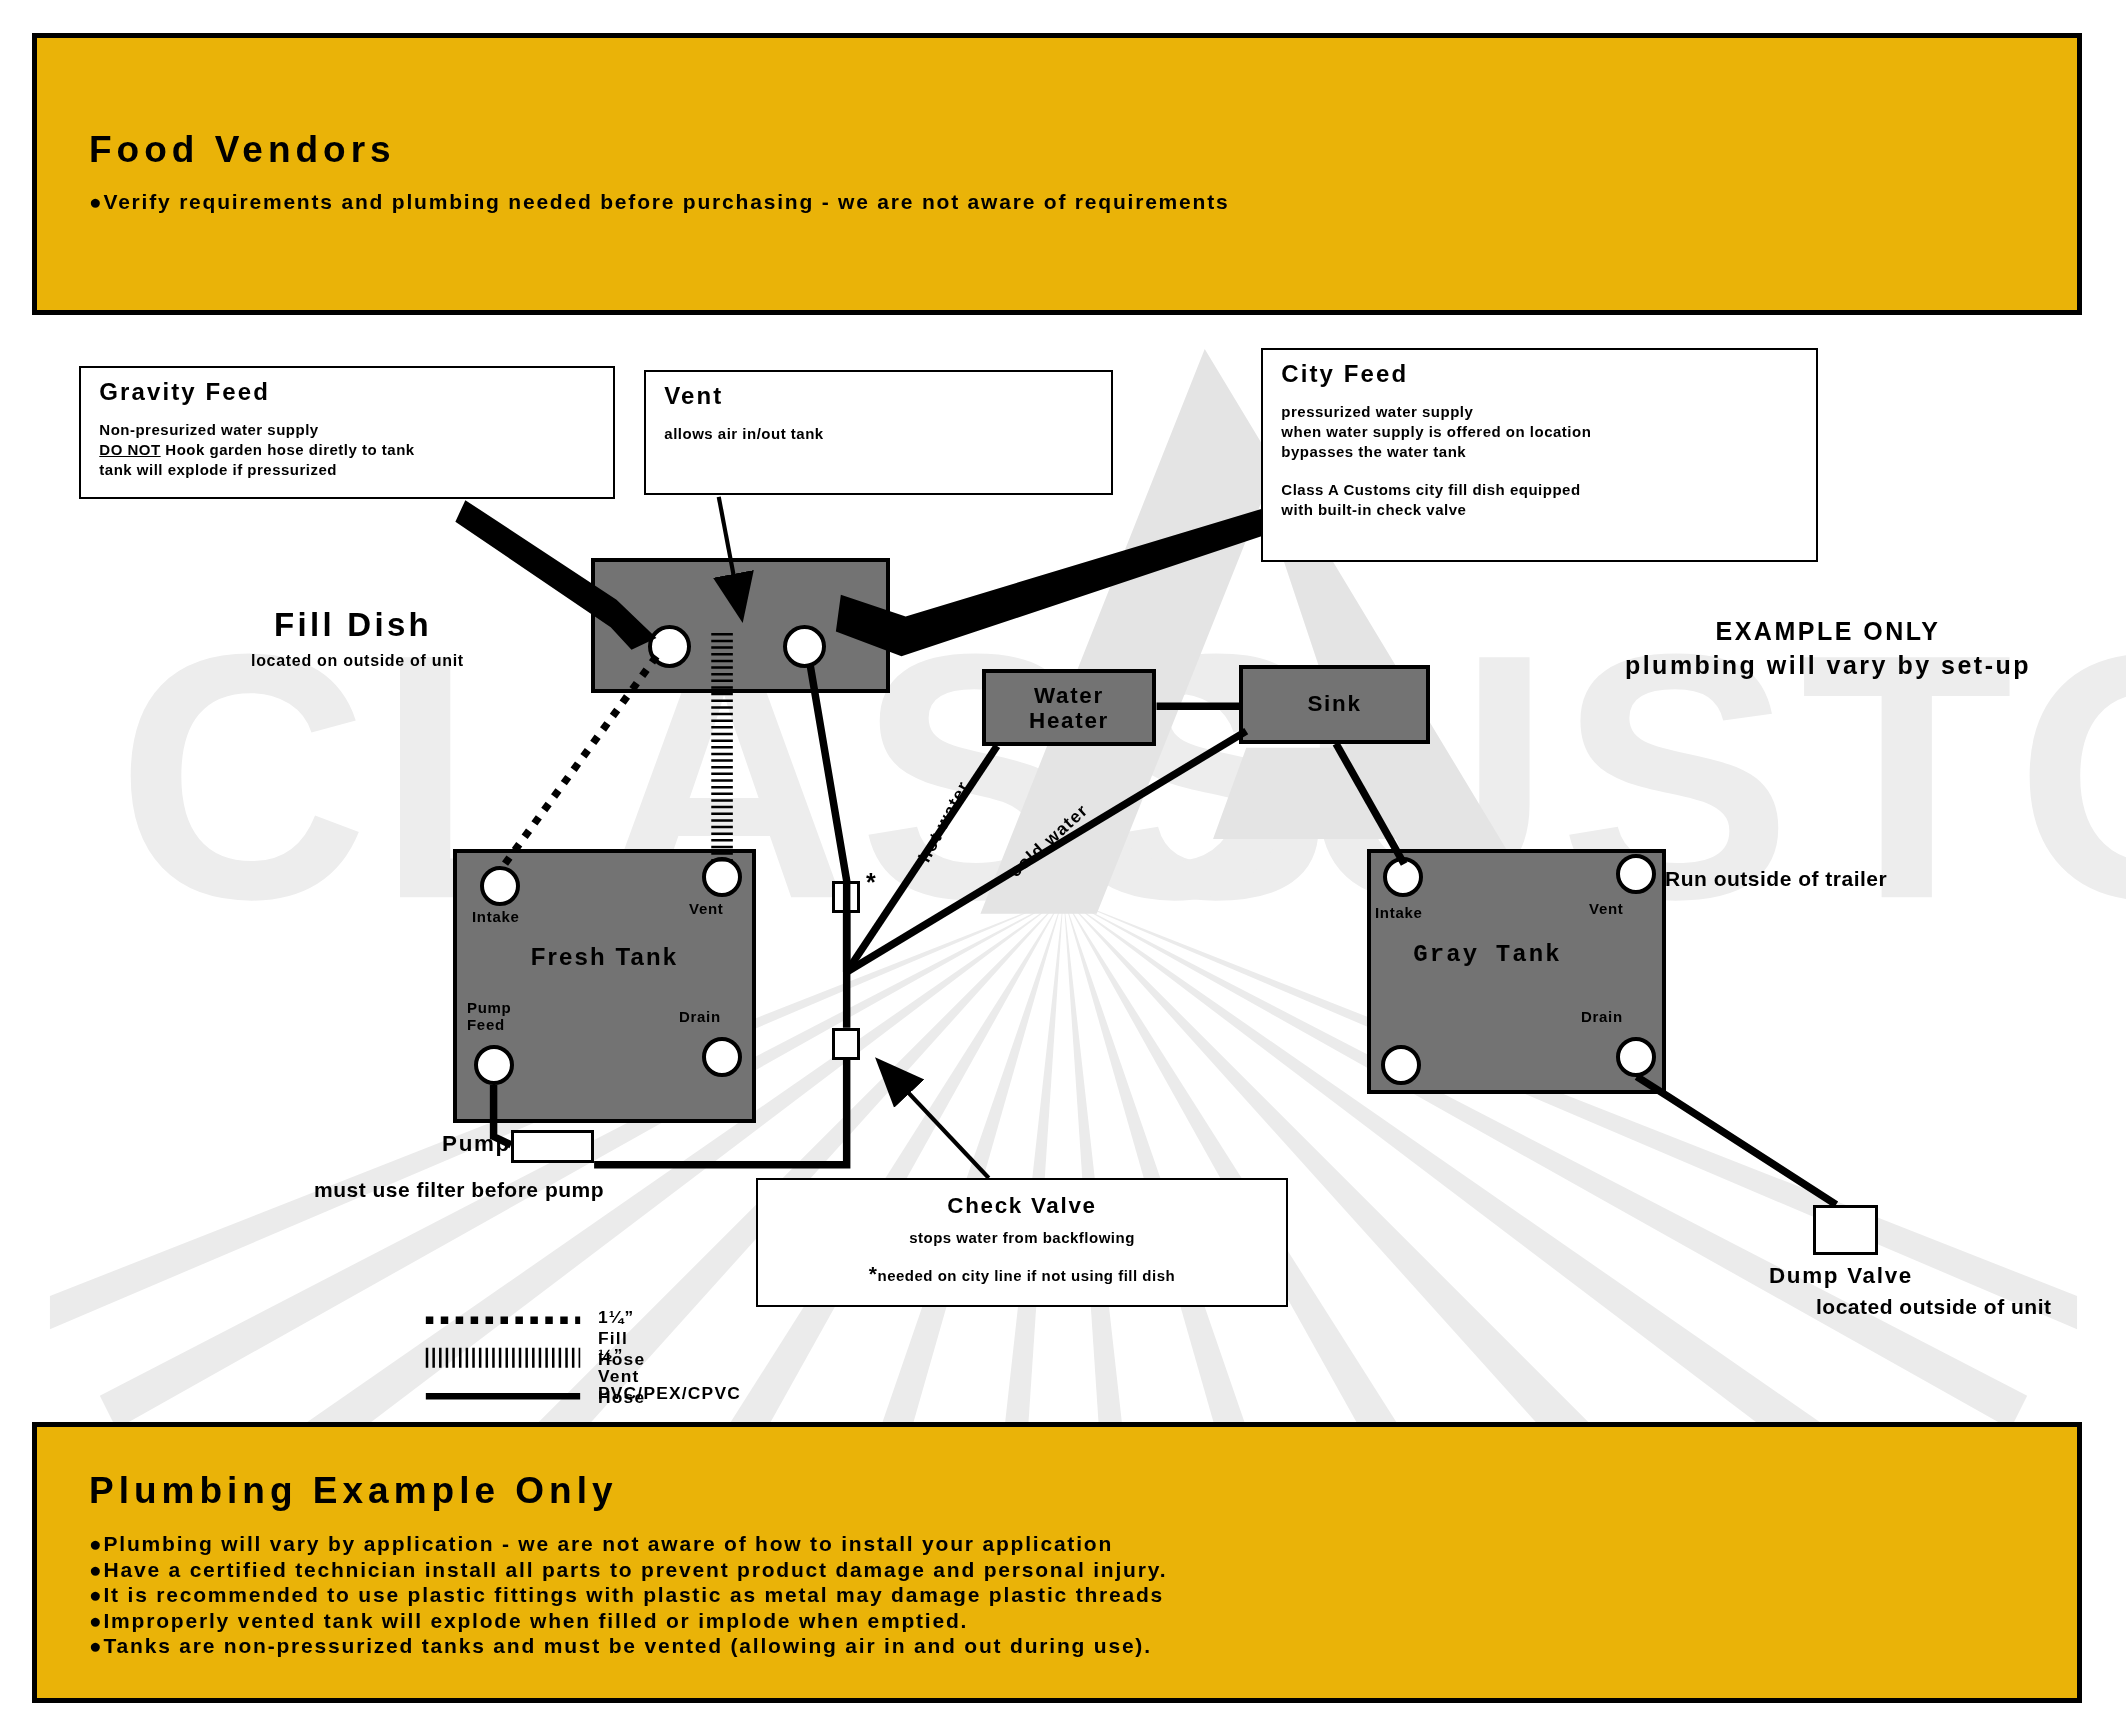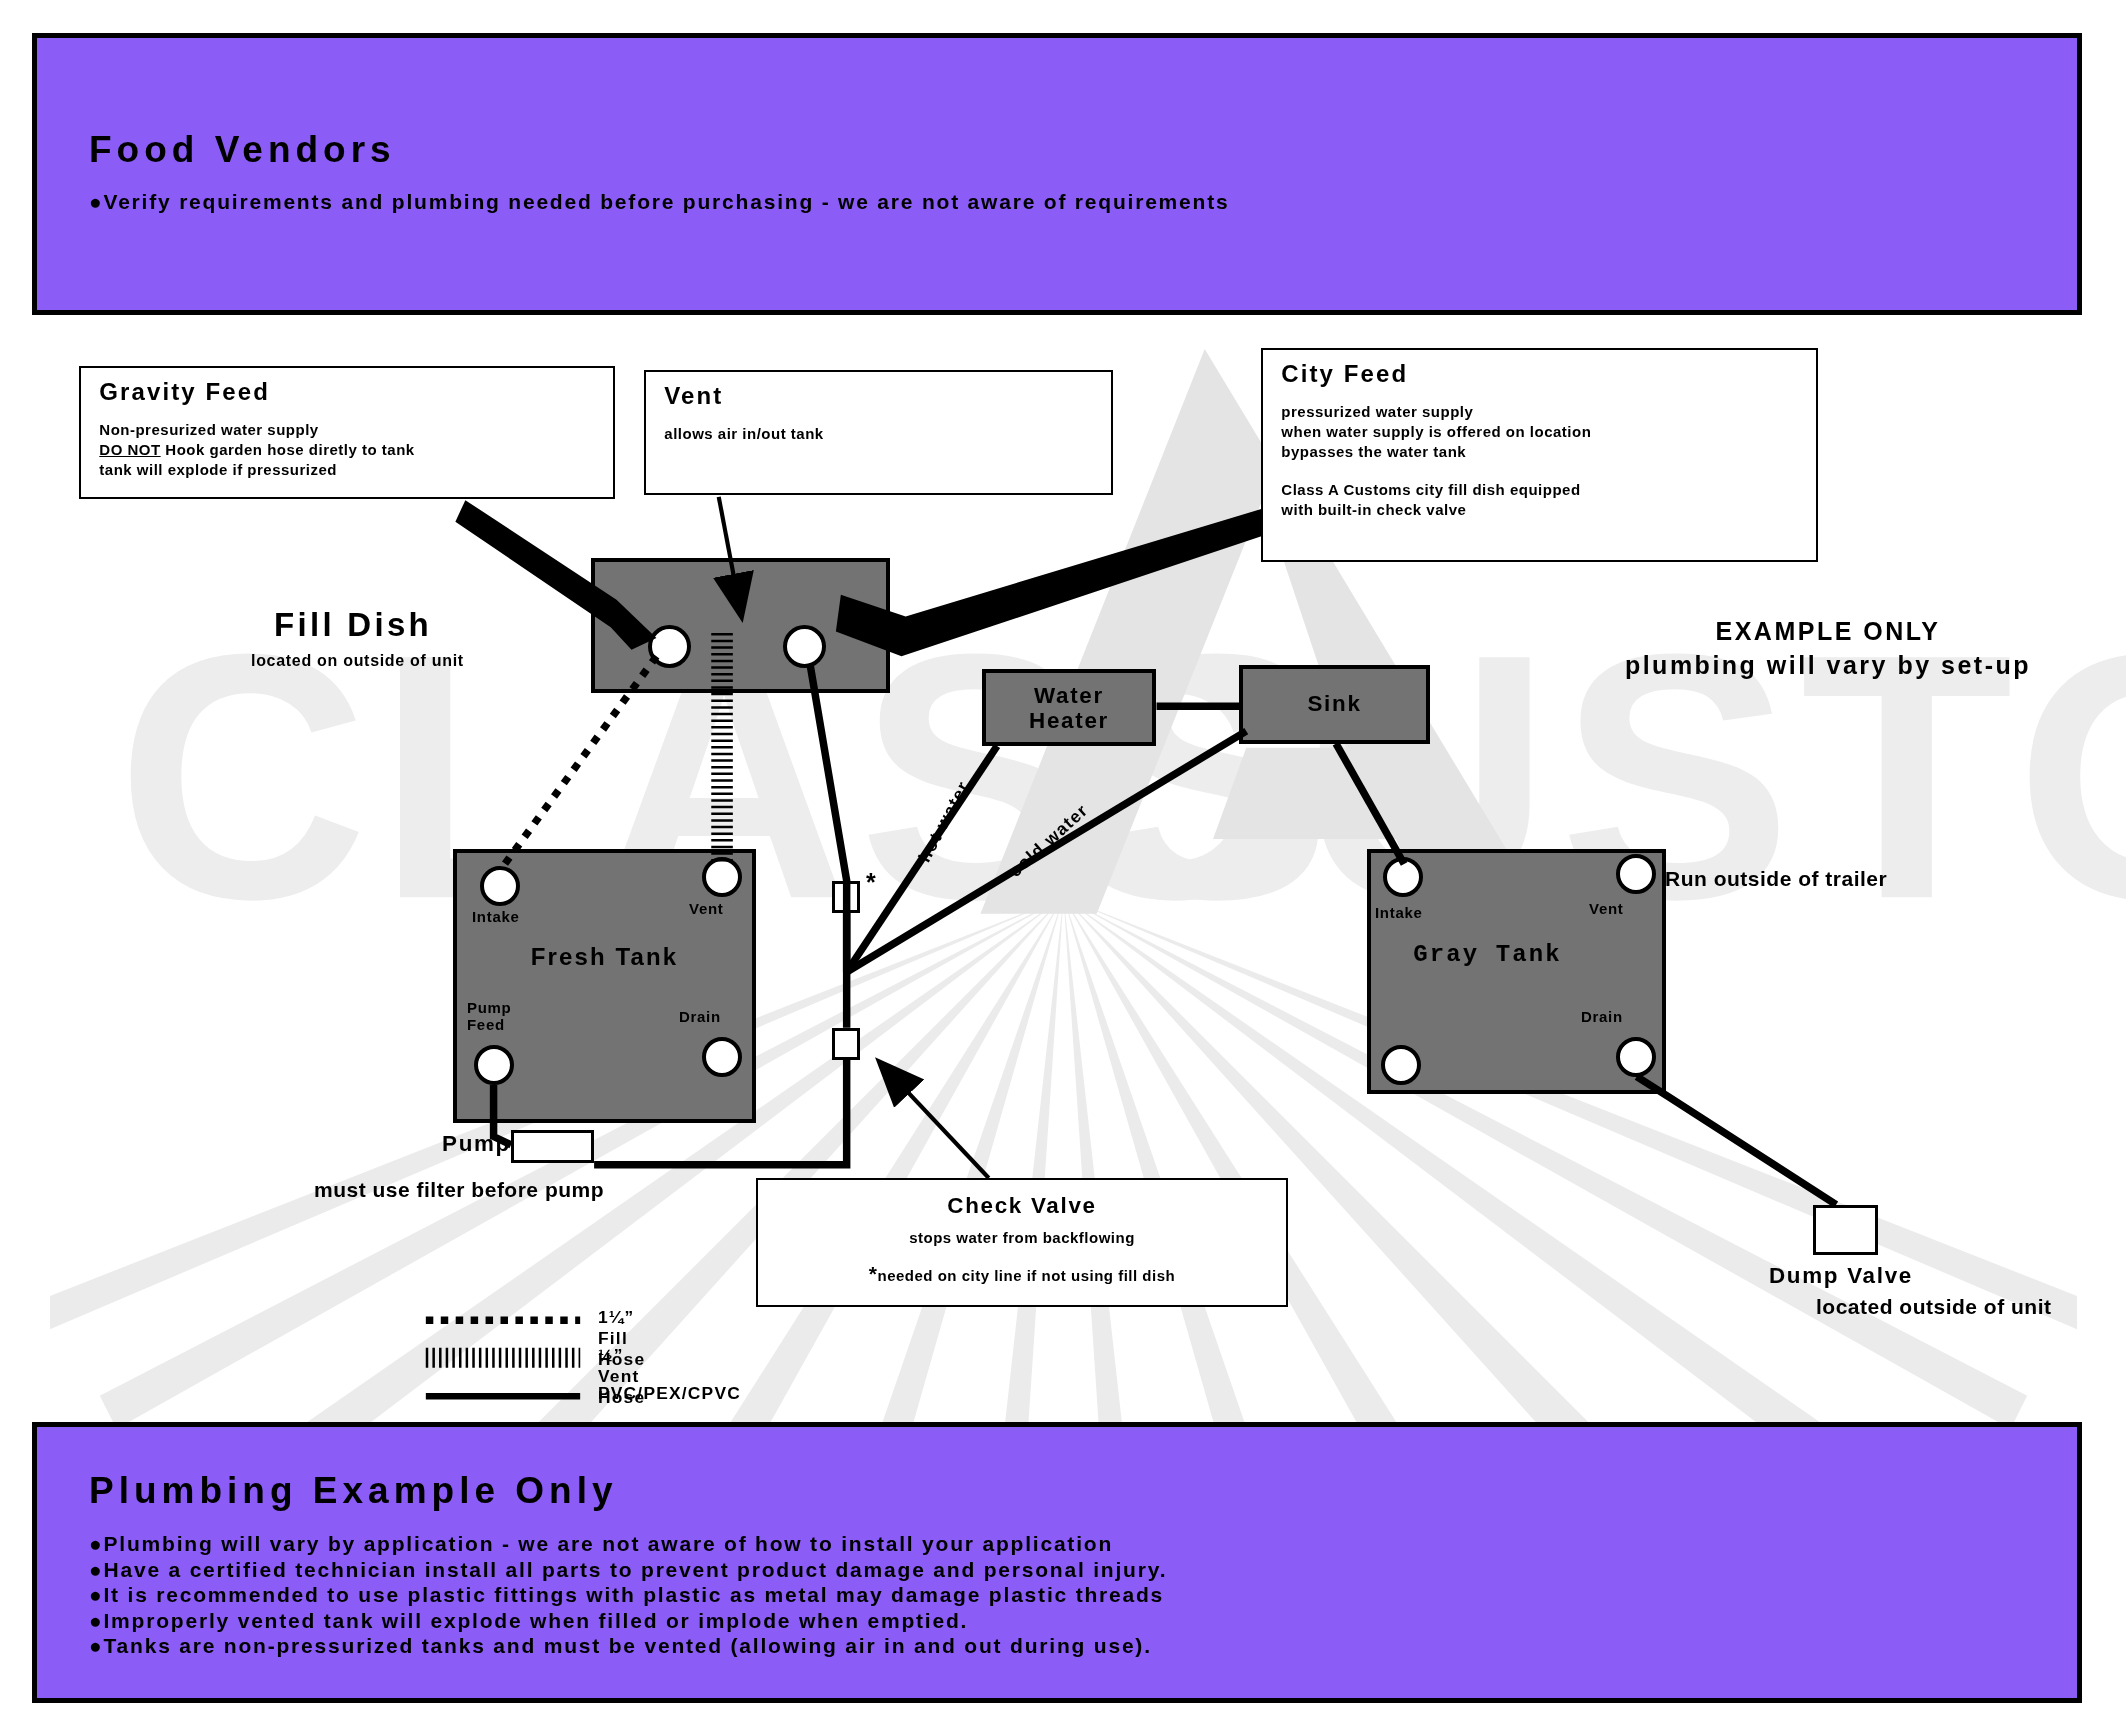--- a/index.html
+++ b/index.html
@@ -22,21 +22,21 @@
   .watermark {
     position: absolute;
     left: 0; top: 0;
     width: 2127px; height: 1733px;
     pointer-events: none;
   }
   
   .hardbox {
     position: absolute;
     border: 5.8px solid #000;
-    background: #8b5cf6;
+    background: #eab308;
     box-sizing: border-box;
   }
   .callout {
     position: absolute;
     border: 2.5px solid #000;
     background: #fff;
     box-sizing: border-box;
   }
   .tankbox {
     position: absolute;

